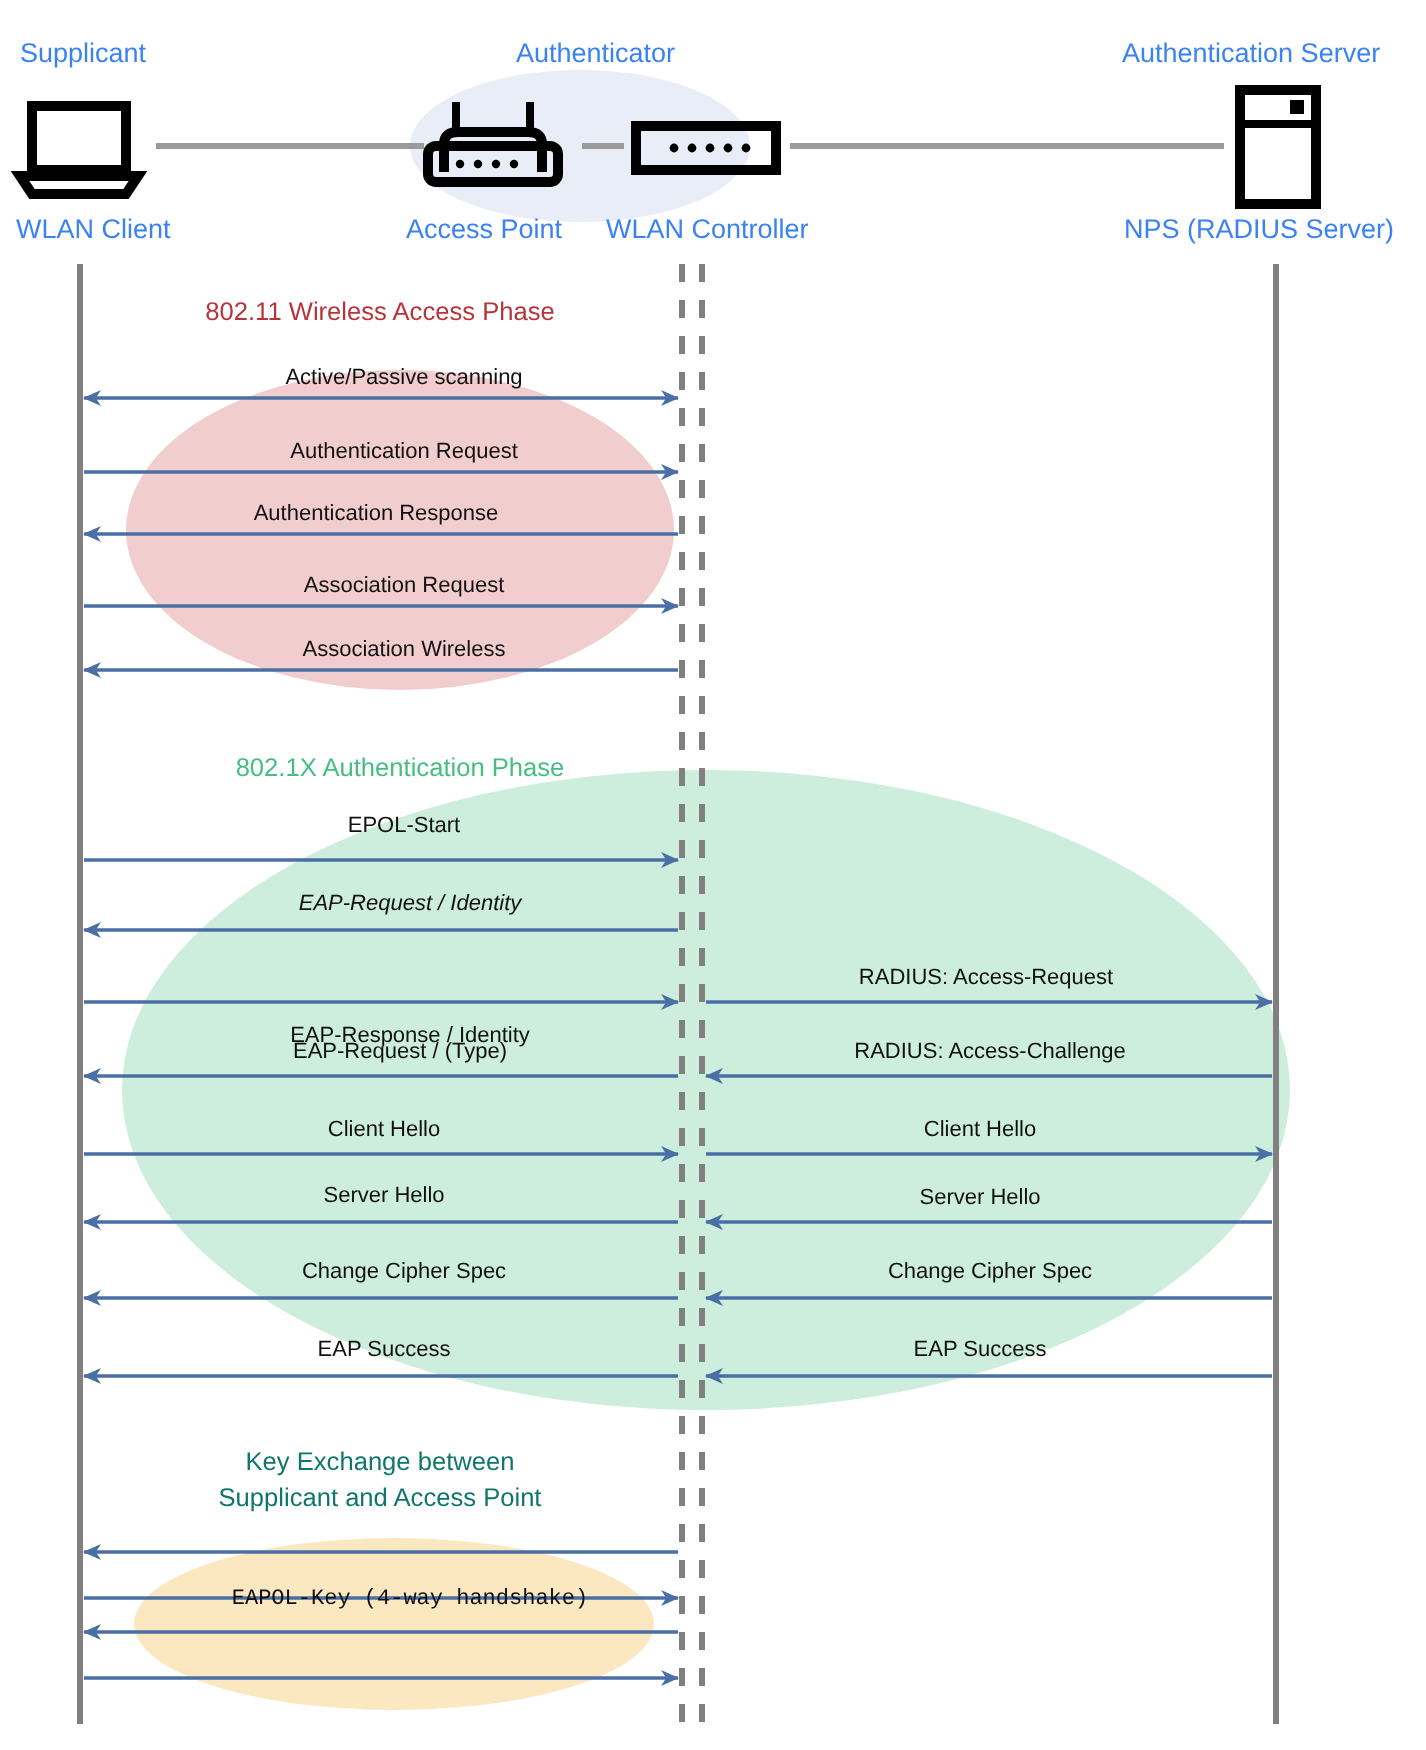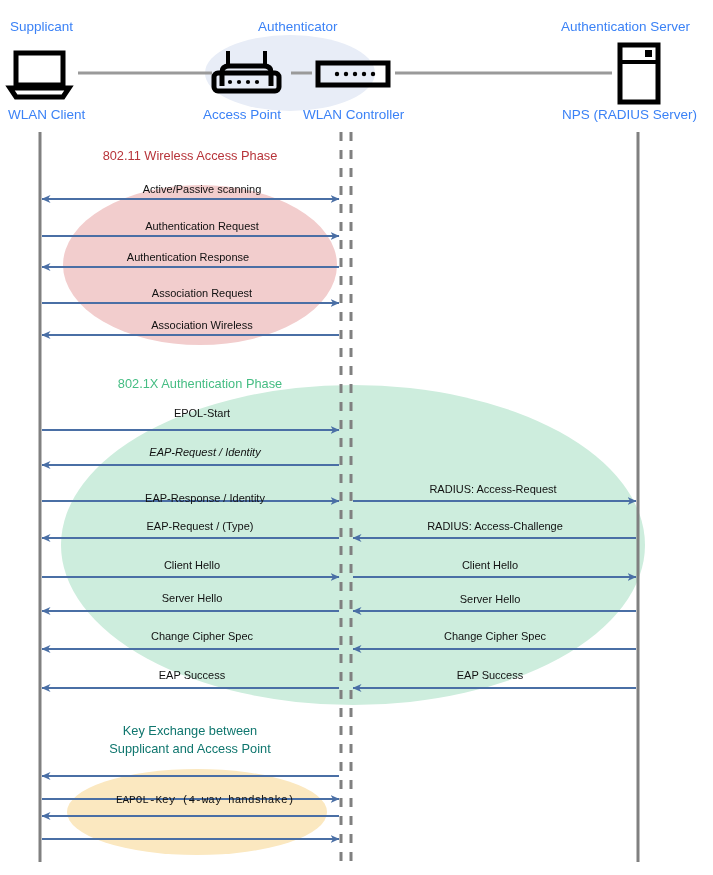--- a/index.html
+++ b/index.html
@@ -157,21 +157,21 @@
   <div class="phase-label amber" style="left:190px; top:740px;">Supplicant and Access Point</div>
 
   <div class="msg-label" style="left:202px; top:183px;">Active/Passive scanning</div>
   <div class="msg-label" style="left:202px; top:220px;">Authentication Request</div>
   <div class="msg-label" style="left:188px; top:251px;">Authentication Response</div>
   <div class="msg-label" style="left:202px; top:287px;">Association Request</div>
   <div class="msg-label" style="left:202px; top:319px;">Association Wireless</div>
 
   <div class="msg-label" style="left:202px; top:407px;">EPOL-Start</div>
   <div class="msg-label" style="left:205px; top:446px;font-style:italic;">EAP-Request / Identity</div>
-  <div class="msg-label" style="left:205px; top:492px;">EAP-Response / Identity</div>
+  <div class="msg-label" style="left:205px; top:512px;">EAP-Response / Identity</div>
   <div class="msg-label" style="left:200px; top:520px;">EAP-Request / (Type)</div>
   <div class="msg-label" style="left:192px; top:559px;">Client Hello</div>
   <div class="msg-label" style="left:192px; top:592px;">Server Hello</div>
   <div class="msg-label" style="left:202px; top:630px;">Change Cipher Spec</div>
   <div class="msg-label" style="left:192px; top:669px;">EAP Success</div>
 
   <div class="msg-label" style="left:493px; top:483px;">RADIUS: Access-Request</div>
   <div class="msg-label" style="left:495px; top:520px;">RADIUS: Access-Challenge</div>
   <div class="msg-label" style="left:490px; top:559px;">Client Hello</div>
   <div class="msg-label" style="left:490px; top:593px;">Server Hello</div>

